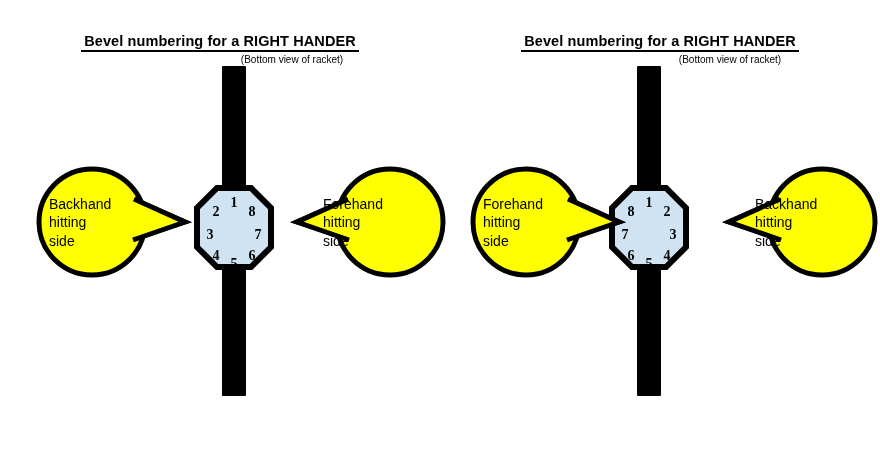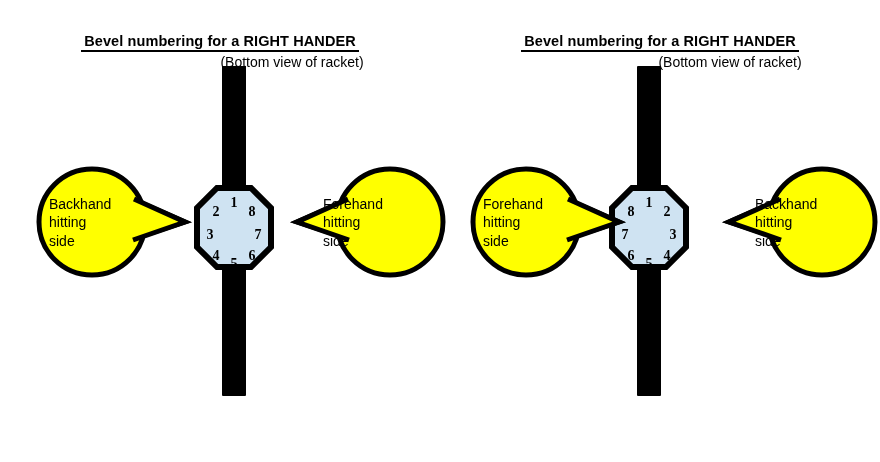--- a/index.html
+++ b/index.html
@@ -48,21 +48,21 @@
     padding: 0 3px 1px 3px;
     display: inline-block;
     line-height: 1.05;
   }
 
   .subtitle {
     position: absolute;
     top: 54px;
     width: 440px;
     text-align: center;
-    font-size: 14px;
+    font-size: 10px;
     font-weight: normal;
     white-space: nowrap;
   }
   .diagram.left  .subtitle { left: 72px; }
   .diagram.right .subtitle { left: 70px; }
 
   
   .shaft {
     position: absolute;
     background: #000000;

